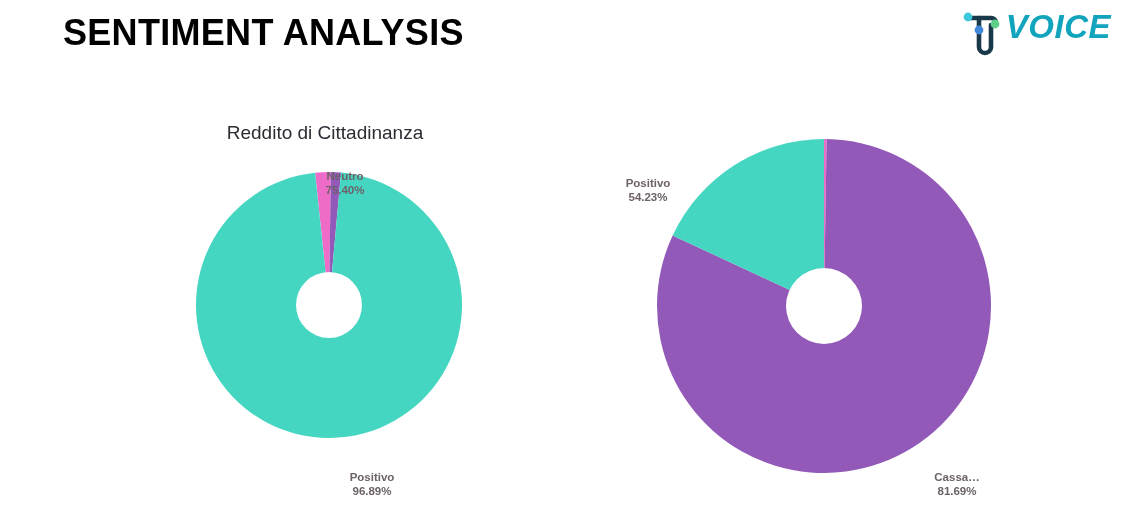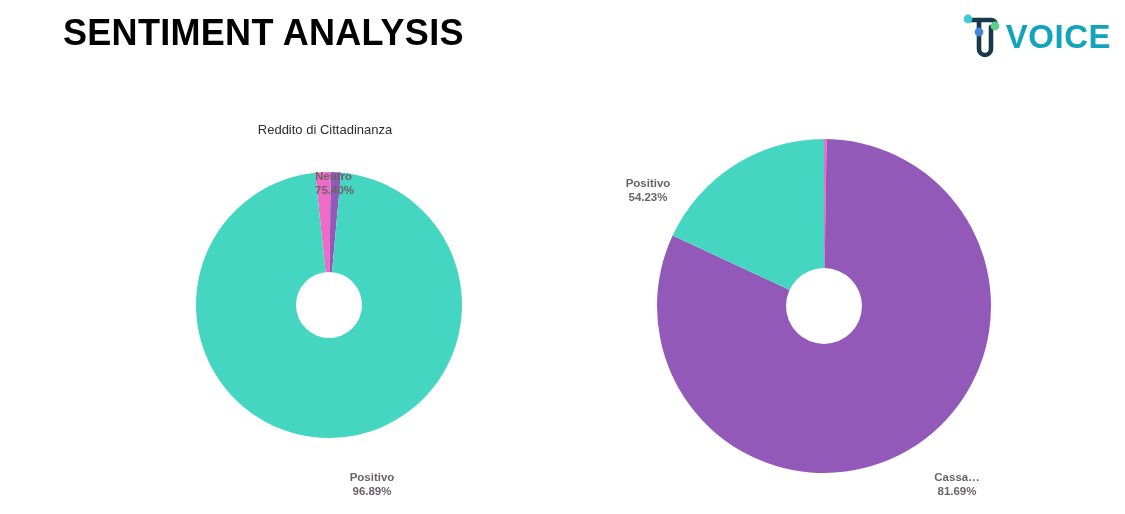--- a/index.html
+++ b/index.html
@@ -36,22 +36,23 @@
     margin-left: 41px;
   }
 
   
   #brand-logo {
     position: absolute;
     right: 14px;
     top: 7px;
     height: 56px;
     display: flex;
-    align-items: center;
+    align-items: flex-start;
     gap: 0px;
+    font-style: italic;
   }
   #logo-mark {
     width: 52px;
     height: 52px;
     display: block;
   }
   #logo-wordmark {
     font-size: 33px;
     font-weight: bold;
     color: #12a3bd;
@@ -76,21 +77,21 @@
   }
   #chart-panel-left  { left: 60px;  width: 530px; }
   #chart-panel-right { left: 590px; width: 520px; }
 
   .chart-title {
     position: absolute;
     top: 34px;
     left: 0;
     width: 100%;
     text-align: center;
-    font-size: 13px;
+    font-size: 19px;
     color: #2c2c34;
     font-weight: normal;
     white-space: nowrap;
   }
 
   .donut-wrap { position: absolute; }
   #donut-wrap-left  { left: 136px; top: 84px;  width: 266px; height: 266px; }
   #donut-wrap-right { left: 67px;  top: 51px;  width: 334px; height: 334px; }
 
   .donut-svg { display: block; width: 100%; height: 100%; overflow: visible; }
@@ -101,21 +102,21 @@
     font-size: 11.5px;
     font-weight: bold;
     line-height: 1.18;
     color: #6c6268;
     white-space: nowrap;
   }
   .slice-label .lbl-name { display: block; }
   .slice-label .lbl-val  { display: block; }
 
   
-  #label-l-neutro   { left: 255px; top: 82px;  text-align: left; width: 60px; }
+  #label-l-neutro   { left: 255px; top: 82px;  text-align: center; width: 60px; }
   #label-l-positivo { left: 272px; top: 383px; text-align: center; width: 80px; }
 
   
   #label-r-positivo { left: 22px;  top: 89px;  text-align: center; width: 72px; }
   #label-r-negativo { left: 328px; top: 383px; text-align: center; width: 78px; }
 </style>
 </head>
 <body>
 
 <div id="header">

